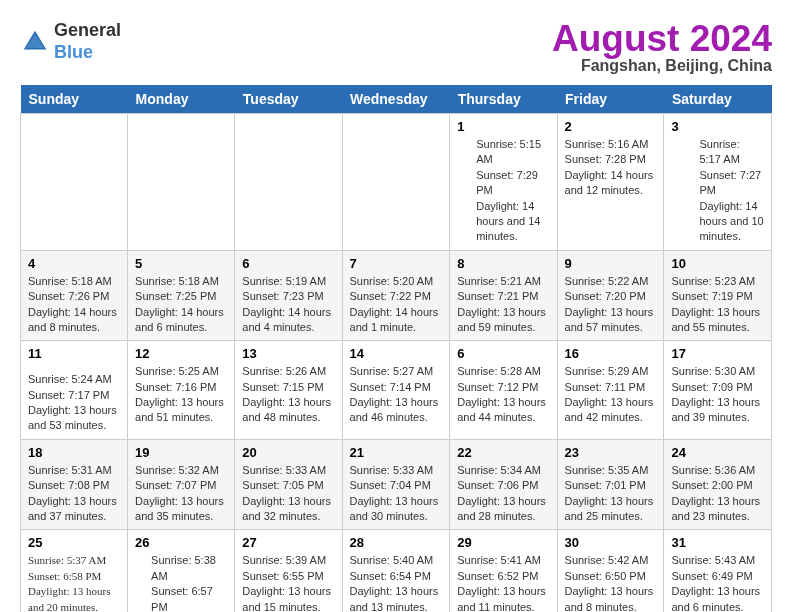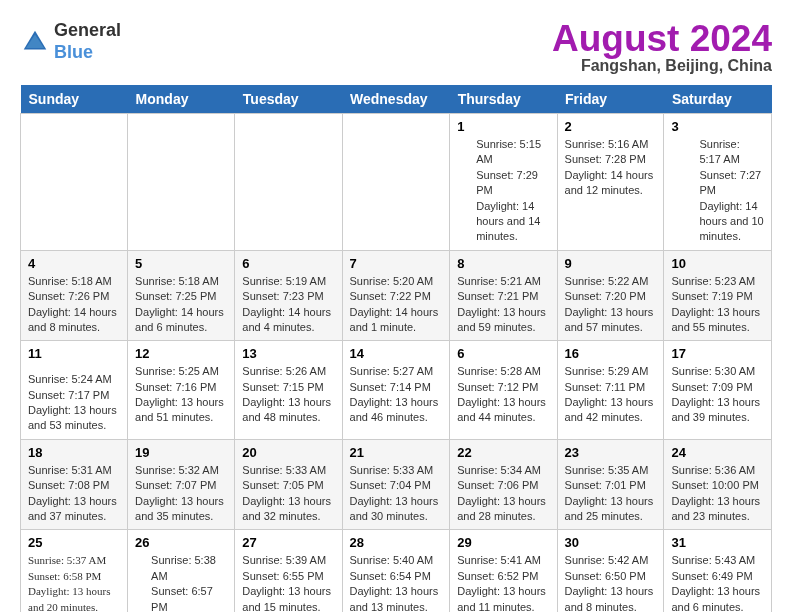--- a/index.html
+++ b/index.html
@@ -264,21 +264,21 @@
         </td>
         <td>
           <span class="day-number">23</span>
           <div class="day-info" style="white-space: pre-line;">Sunrise: 5:35 AM
 Sunset: 7:01 PM
 Daylight: 13 hours and 25 minutes.</div>
         </td>
         <td>
           <span class="day-number">24</span>
           <div class="day-info" style="white-space: pre-line;">Sunrise: 5:36 AM
-Sunset: 10:00 PM
+Sunset: 2:00 PM
 Daylight: 13 hours and 23 minutes.</div>
         </td>
       </tr>
       <tr>
         <td>
           <span class="day-number">25</span>
           <div class="day-info" style="white-space: pre-line; font-family: Liberation Serif, serif;">Sunrise: 5:37 AM
 Sunset: 6:58 PM
 Daylight: 13 hours and 20 minutes.</div>
         </td>

